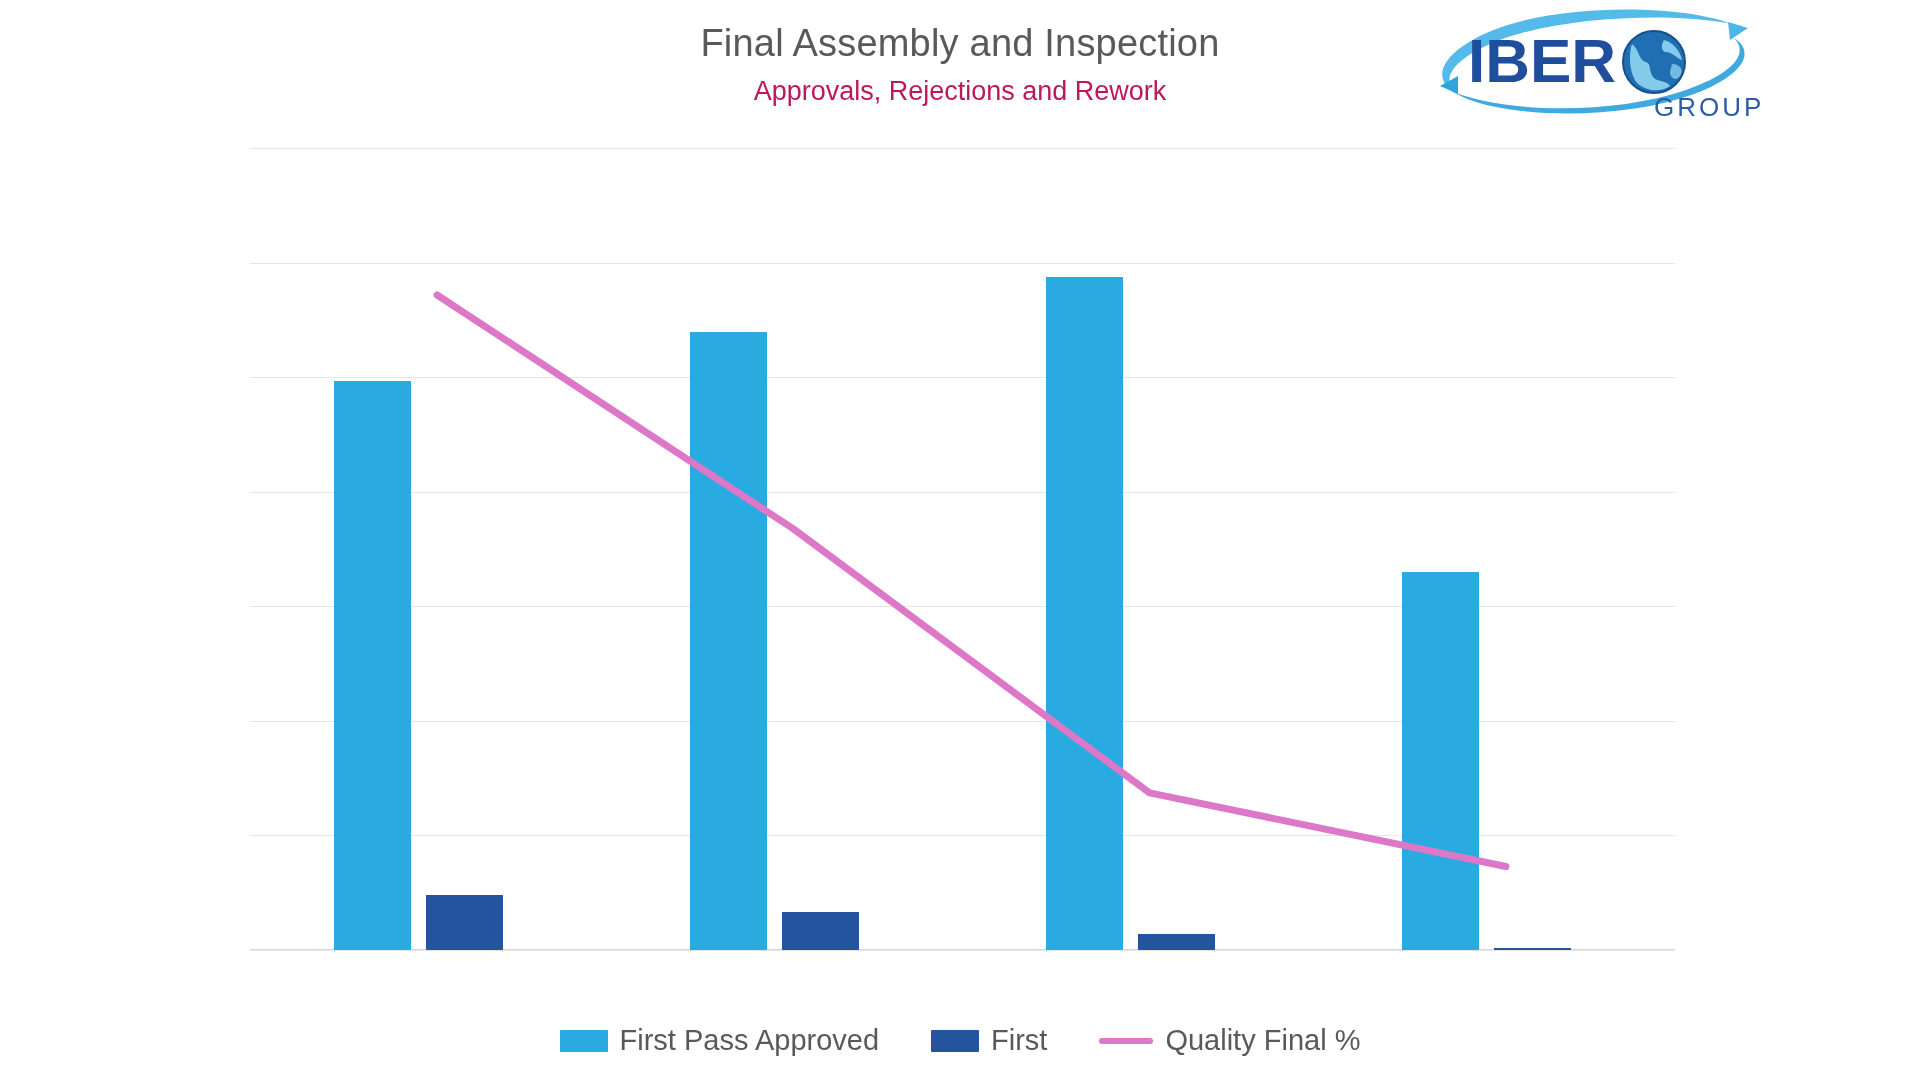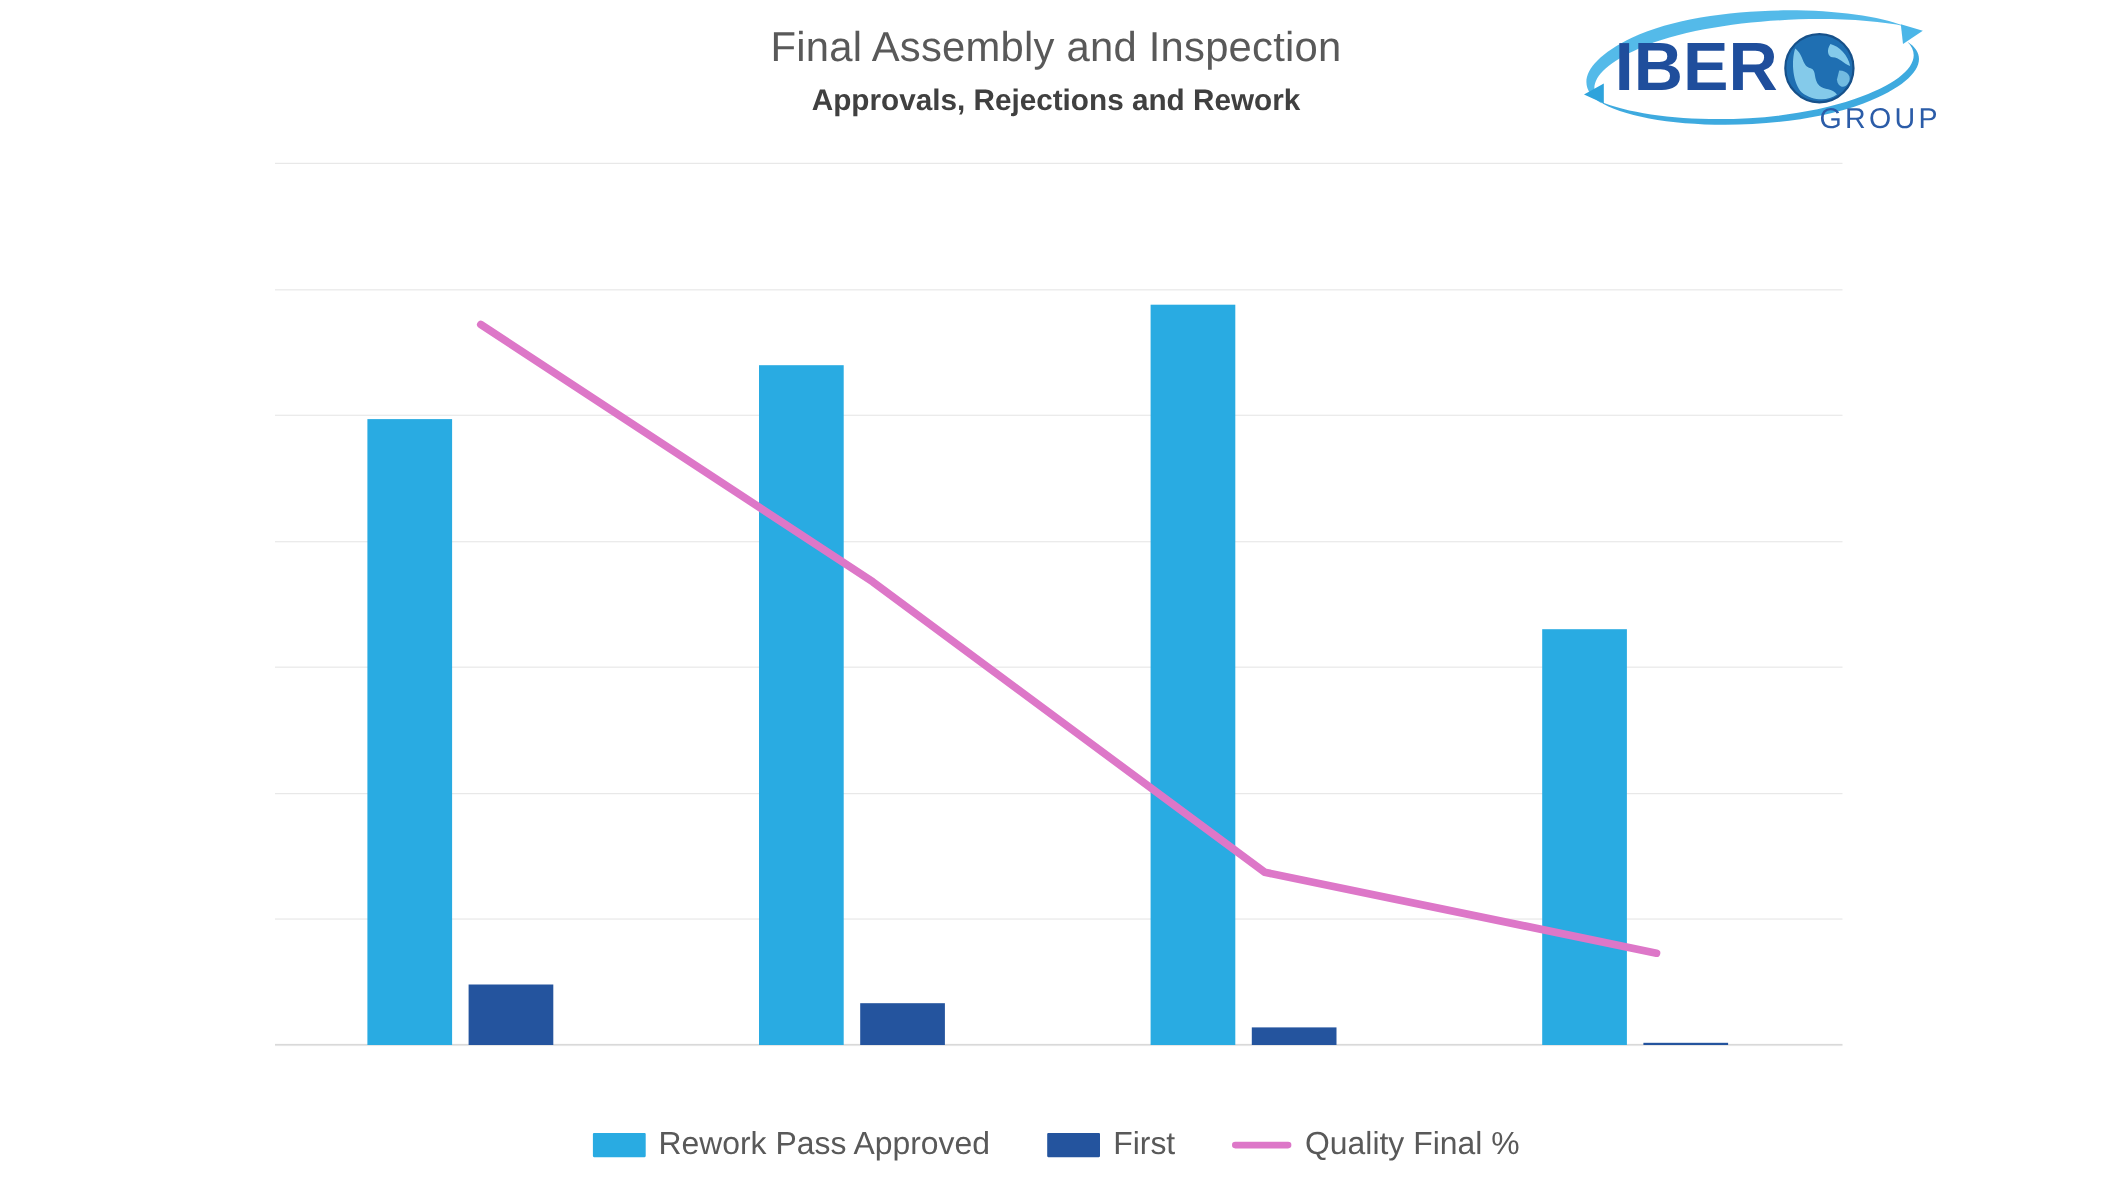--- a/index.html
+++ b/index.html
@@ -27,22 +27,22 @@
     font-weight: 400;
     letter-spacing: 0.2px;
   }
   .chart-subtitle {
     position: absolute;
     top: 76px;
     left: 0;
     width: 1920px;
     text-align: center;
     font-size: 27px;
-    color: #404040;
-    font-weight: 700;
+    color: #be185d;
+    font-weight: 400;
   }
   
   #logo {
     position: absolute;
     top: 6px;
     left: 1432px;
     width: 330px;
     height: 122px;
   }
   
@@ -154,21 +154,21 @@
       <div class="bar" title="Rework — Month 2: 33" style="left: 531.875px; width: 77px; height: 37.8086px; background: rgb(36, 84, 158);"></div>
       <div class="bar" title="First Pass Approved — Month 3: 587" style="left: 796.125px; width: 77px; height: 672.534px; background: rgb(41, 171, 226);"></div>
       <div class="bar" title="Rework — Month 3: 14" style="left: 888.125px; width: 77px; height: 16.04px; background: rgb(36, 84, 158);"></div>
       <div class="bar" title="First Pass Approved — Month 4: 330" style="left: 1152.38px; width: 77px; height: 378.086px; background: rgb(41, 171, 226);"></div>
       <div class="bar" title="Rework — Month 4: 2" style="left: 1244.38px; width: 77px; height: 2.29143px; background: rgb(36, 84, 158);"></div>
     </div>
 
   <div id="legend">
       <div class="legend-item">
         <span class="legend-swatch" style="background: rgb(41, 171, 226);"></span>
-        <span class="legend-label">Rework Pass Approved</span>
+        <span class="legend-label">First Pass Approved</span>
       </div>
       <div class="legend-item">
         <span class="legend-swatch" style="background: rgb(36, 84, 158);"></span>
         <span class="legend-label">First</span>
       </div>
       <div class="legend-item">
         <span class="legend-line" style="background: rgb(221, 119, 200);"></span>
         <span class="legend-label">Quality Final %</span>
       </div>
     </div>

